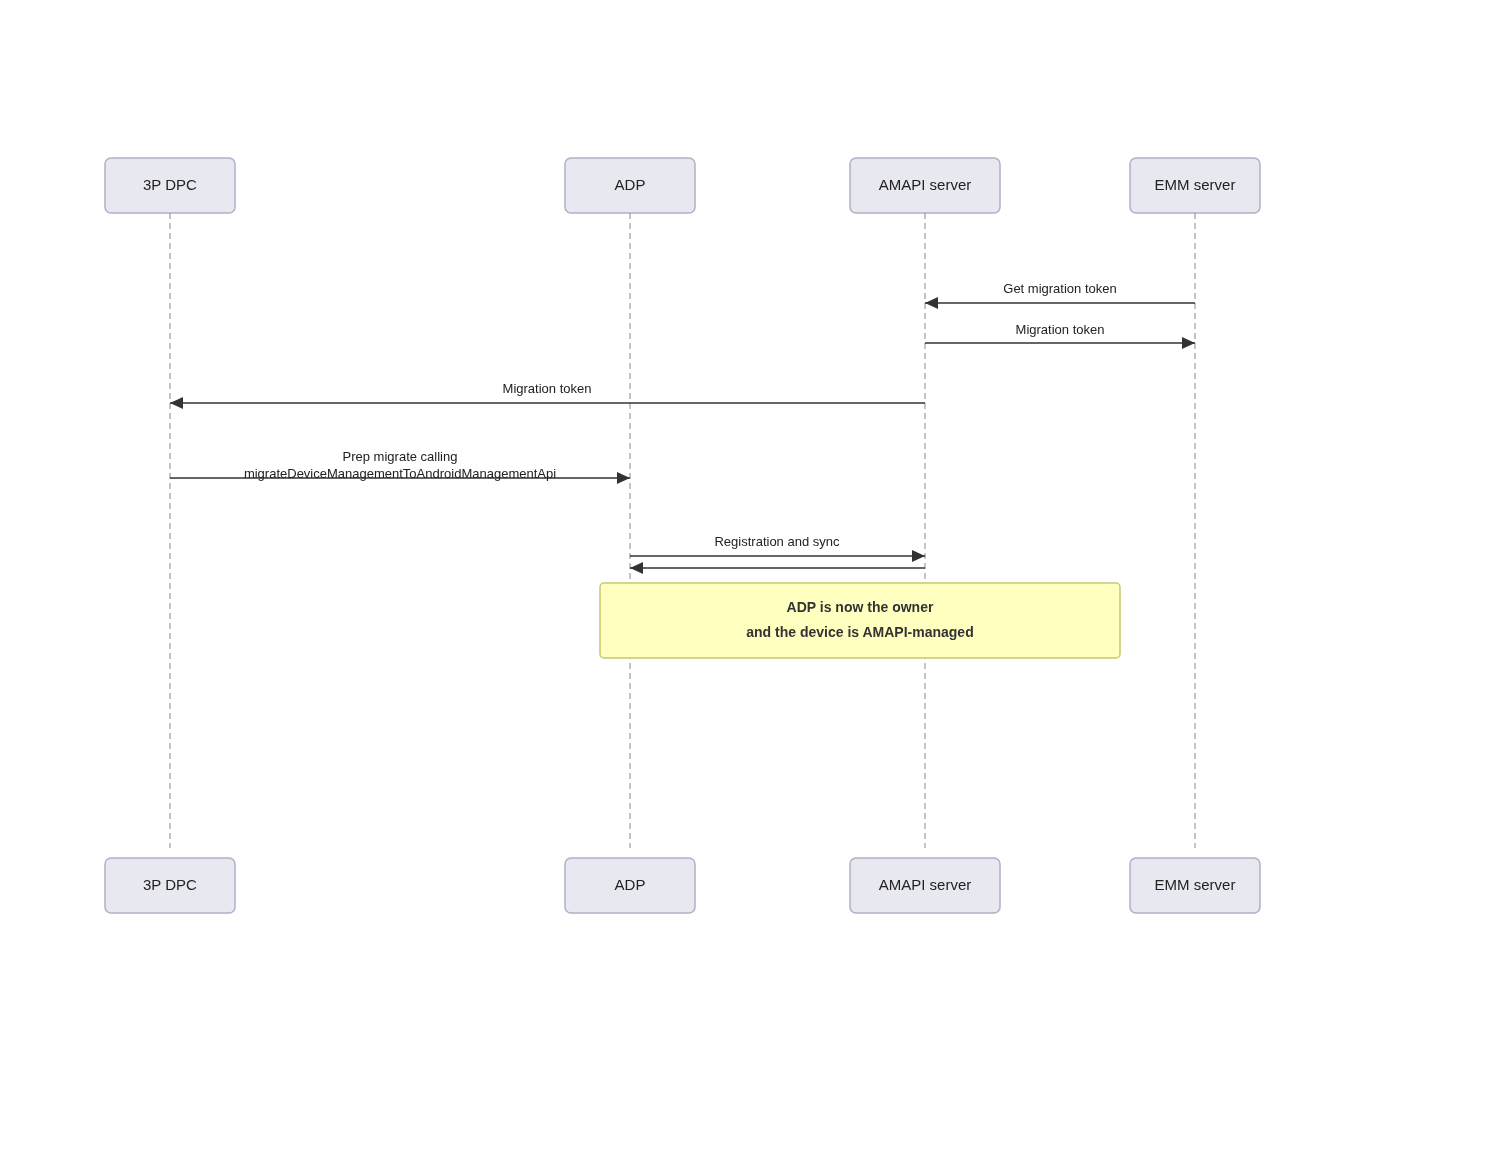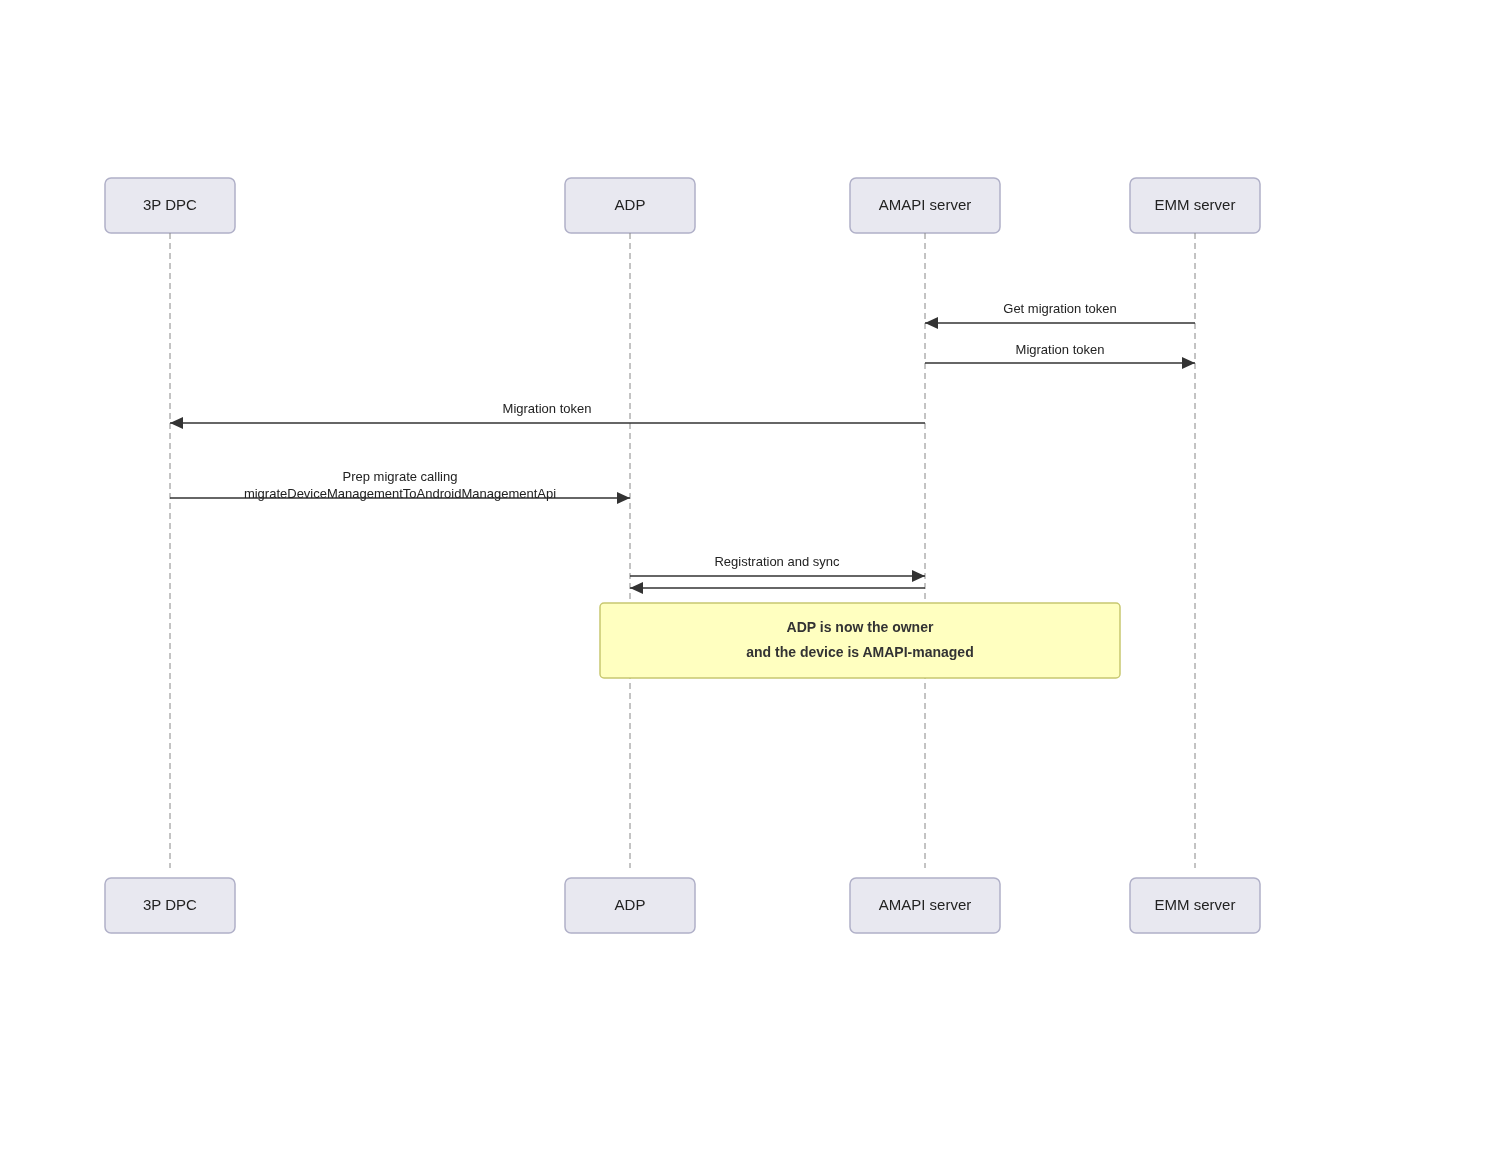--- a/index.html
+++ b/index.html
@@ -6,21 +6,21 @@
     body {
       background: #ffffff;
       font-family: 'Arial', sans-serif;
       width: 1500px;
       height: 1169px;
       overflow: hidden;
       position: relative;
     }
     .diagram-container {
       position: absolute;
-      top: 168px;
+      top: 148px;
       left: 40px;
       width: 1420px;
       height: 820px;
     }
     svg {
       width: 100%;
       height: 100%;
     }
     .actor-box {
       fill: #e8e8f0;

